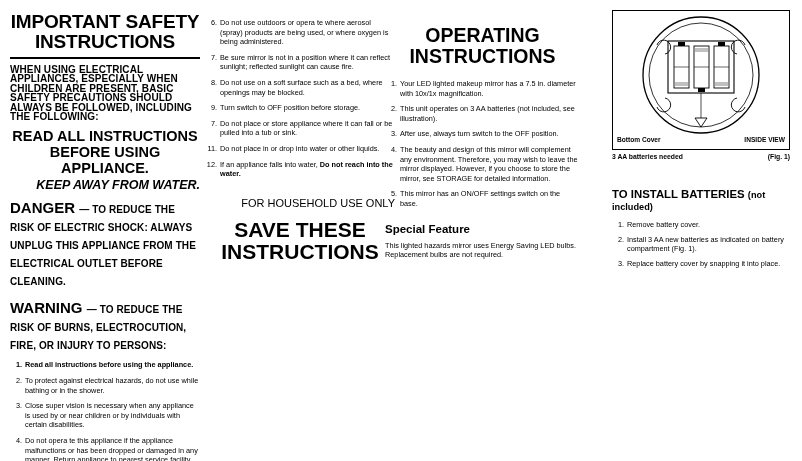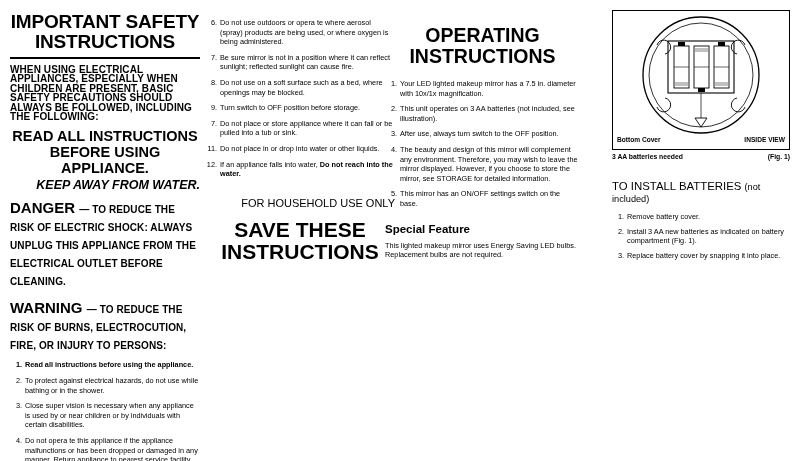--- a/index.html
+++ b/index.html
@@ -148,22 +148,22 @@
   .fig-under {
     display: flex;
     justify-content: space-between;
     font-size: 6.8px;
     font-weight: bold;
     margin-top: 3px;
     width: 178px;
   }
   .install-title {
     font-size: 11.4px;
-    font-weight: normal;
-    margin-top: 20px;
+    font-weight: bold;
+    margin-top: 28px;
   }
   .install-title .note { font-size: 9.2px; }
   ol.num.install > li { font-size: 7.3px; margin-bottom: 5px; }
   svg { display: block; }
 </style>
 </head>
 <body>
 
 <div class="page">
 
@@ -219,21 +219,21 @@
       <div>INSTRUCTIONS</div>
     </div>
     <ol class="num" id="list-col3" style="margin-top:12px">
         <li><span class="n">1.</span><span>Your LED lighted makeup mirror has a 7.5 in. diameter with 10x/1x magnification.</span></li>
         <li><span class="n">2.</span><span>This unit operates on 3 AA batteries (not included, see illustration).</span></li>
         <li><span class="n">3.</span><span>After use, always turn switch to the OFF position.</span></li>
         <li><span class="n">4.</span><span>The beauty and design of this mirror will complement any environment. Therefore, you may wish to leave the mirror displayed. However, if you choose to store the mirror, see STORAGE for detailed information.</span></li>
         <li><span class="n">5.</span><span>This mirror has an ON/OFF settings switch on the base.</span></li>
       </ol>
     <div class="sf-title">Special Feature</div>
-    <div class="sf-body">This lighted makeup mirror uses Energy Saving LED bulbs. Replacement bulbs are not required.</div>
+    <div class="sf-body">This lighted hazards mirror uses Energy Saving LED bulbs. Replacement bulbs are not required.</div>
   </div>
 
   <div class="col" id="col4">
     <div class="fig-box">
       <svg width="176" height="138" viewBox="0 0 176 138">
 
         <circle cx="88" cy="64" r="58" fill="none" stroke="#000" stroke-width="1.3"></circle>
         <circle cx="88" cy="64" r="52" fill="none" stroke="#000" stroke-width="0.8"></circle>
 
         <rect x="55" y="30" width="66" height="52" fill="none" stroke="#000" stroke-width="1.1"></rect>

